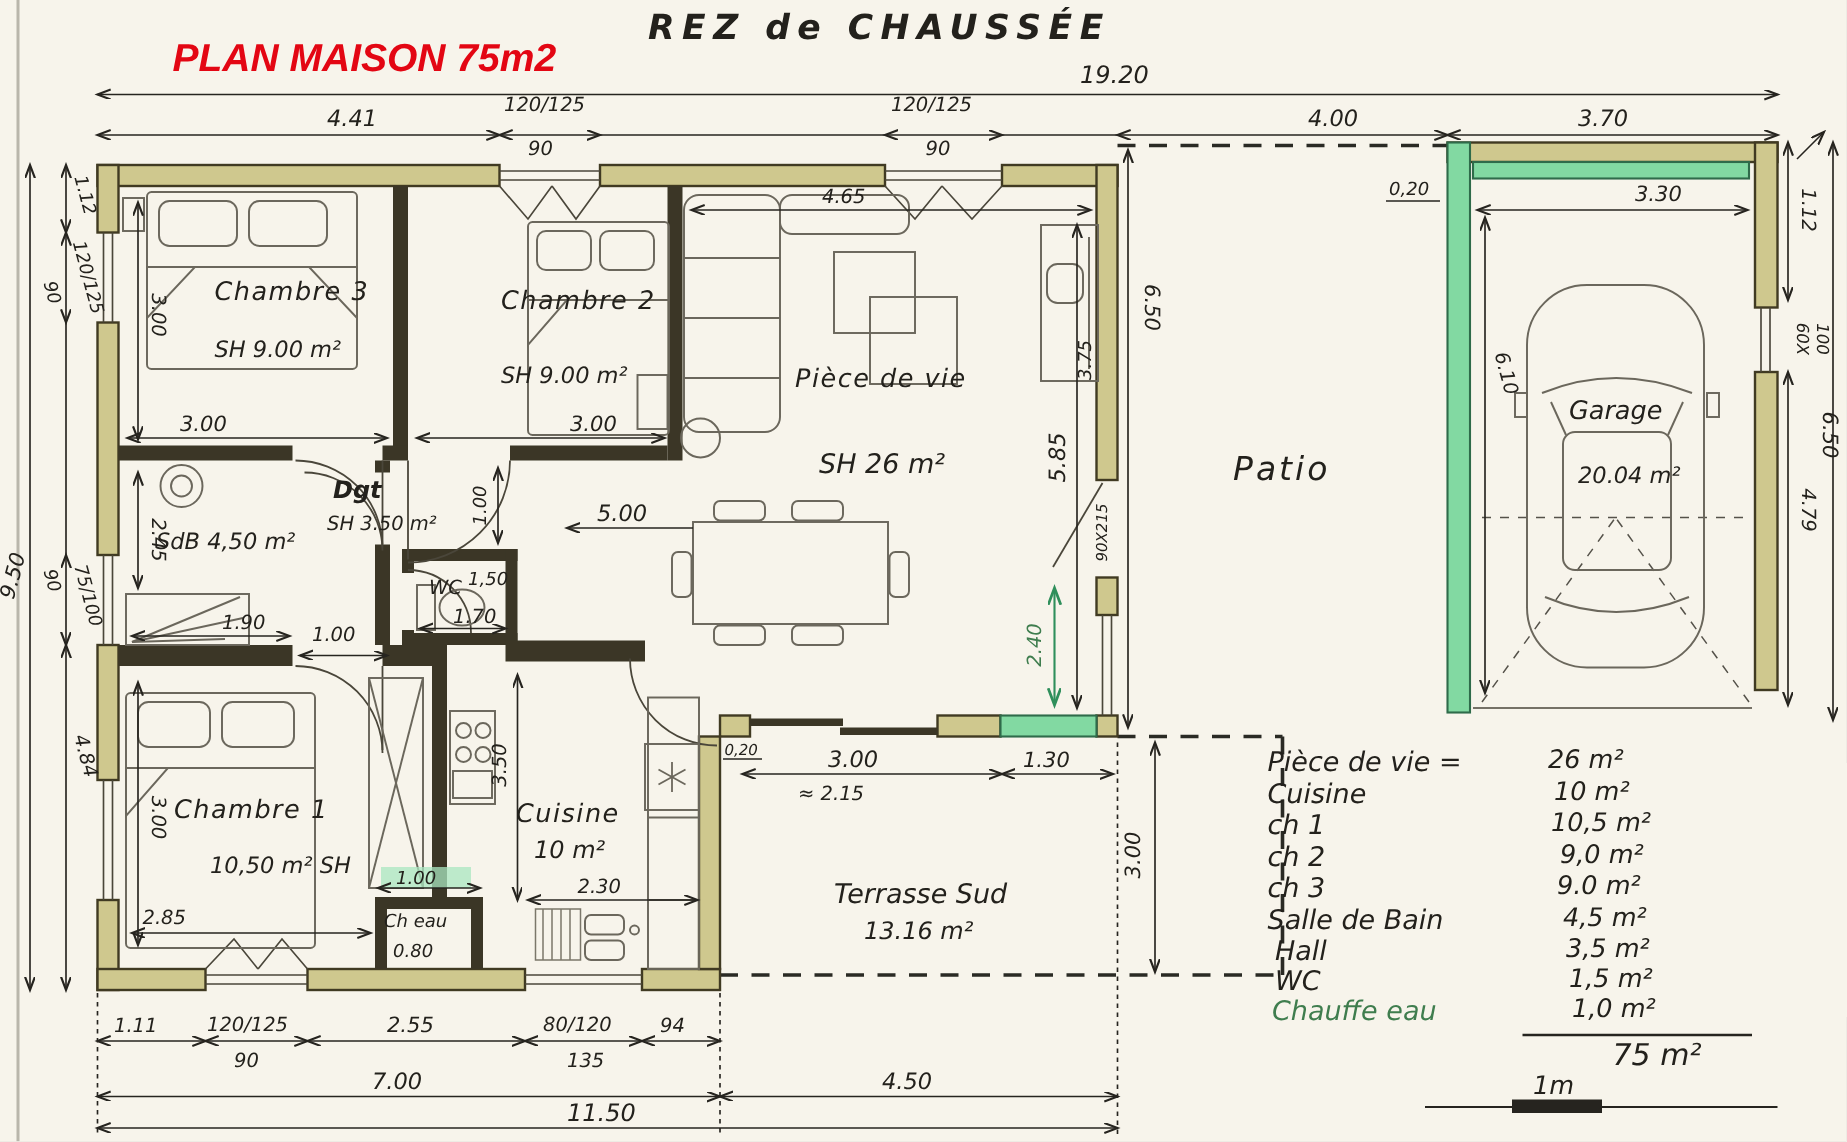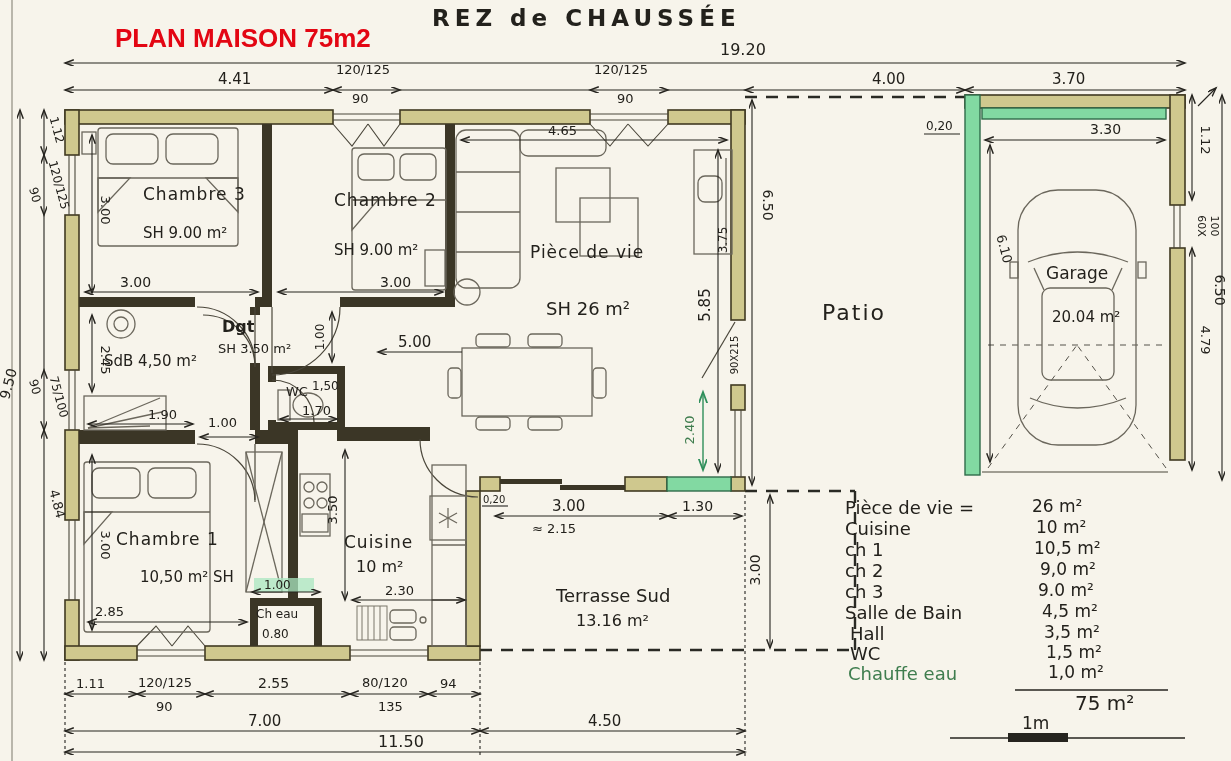--- a/index.html
+++ b/index.html
@@ -1,17 +1,17 @@
 <!DOCTYPE html>
 <html><head>
 <meta charset="utf-8">
 <style>
   html,body{margin:0;padding:0;background:#e8e6df;}
   .page{position:relative;width:1231px;height:761px;background:#f7f4eb;overflow:hidden;
-        font-family:"DejaVu Sans",sans-serif;}
+        font-family:"DejaVu Sans",sans-serif;font-style:italic;}
   svg{position:absolute;left:0;top:0;}
   
   .wallk{fill:#cfc88e;stroke:#403a22;stroke-width:1.6;}
   .walld{fill:#3b3626;stroke:none;}
   .wallg{fill:#82d9a2;stroke:#2f6b4a;stroke-width:1.4;}
   .winln{stroke:#4a463a;stroke-width:1.1;fill:none;}
   .door{stroke:#4a463a;stroke-width:1.2;fill:none;}
   .furn{stroke:#6b675c;stroke-width:1.3;fill:none;}
   .dim{stroke:#26241f;stroke-width:1.1;fill:none;}
   .dimg{stroke:#2f8f5b;stroke-width:1.4;fill:none;}

